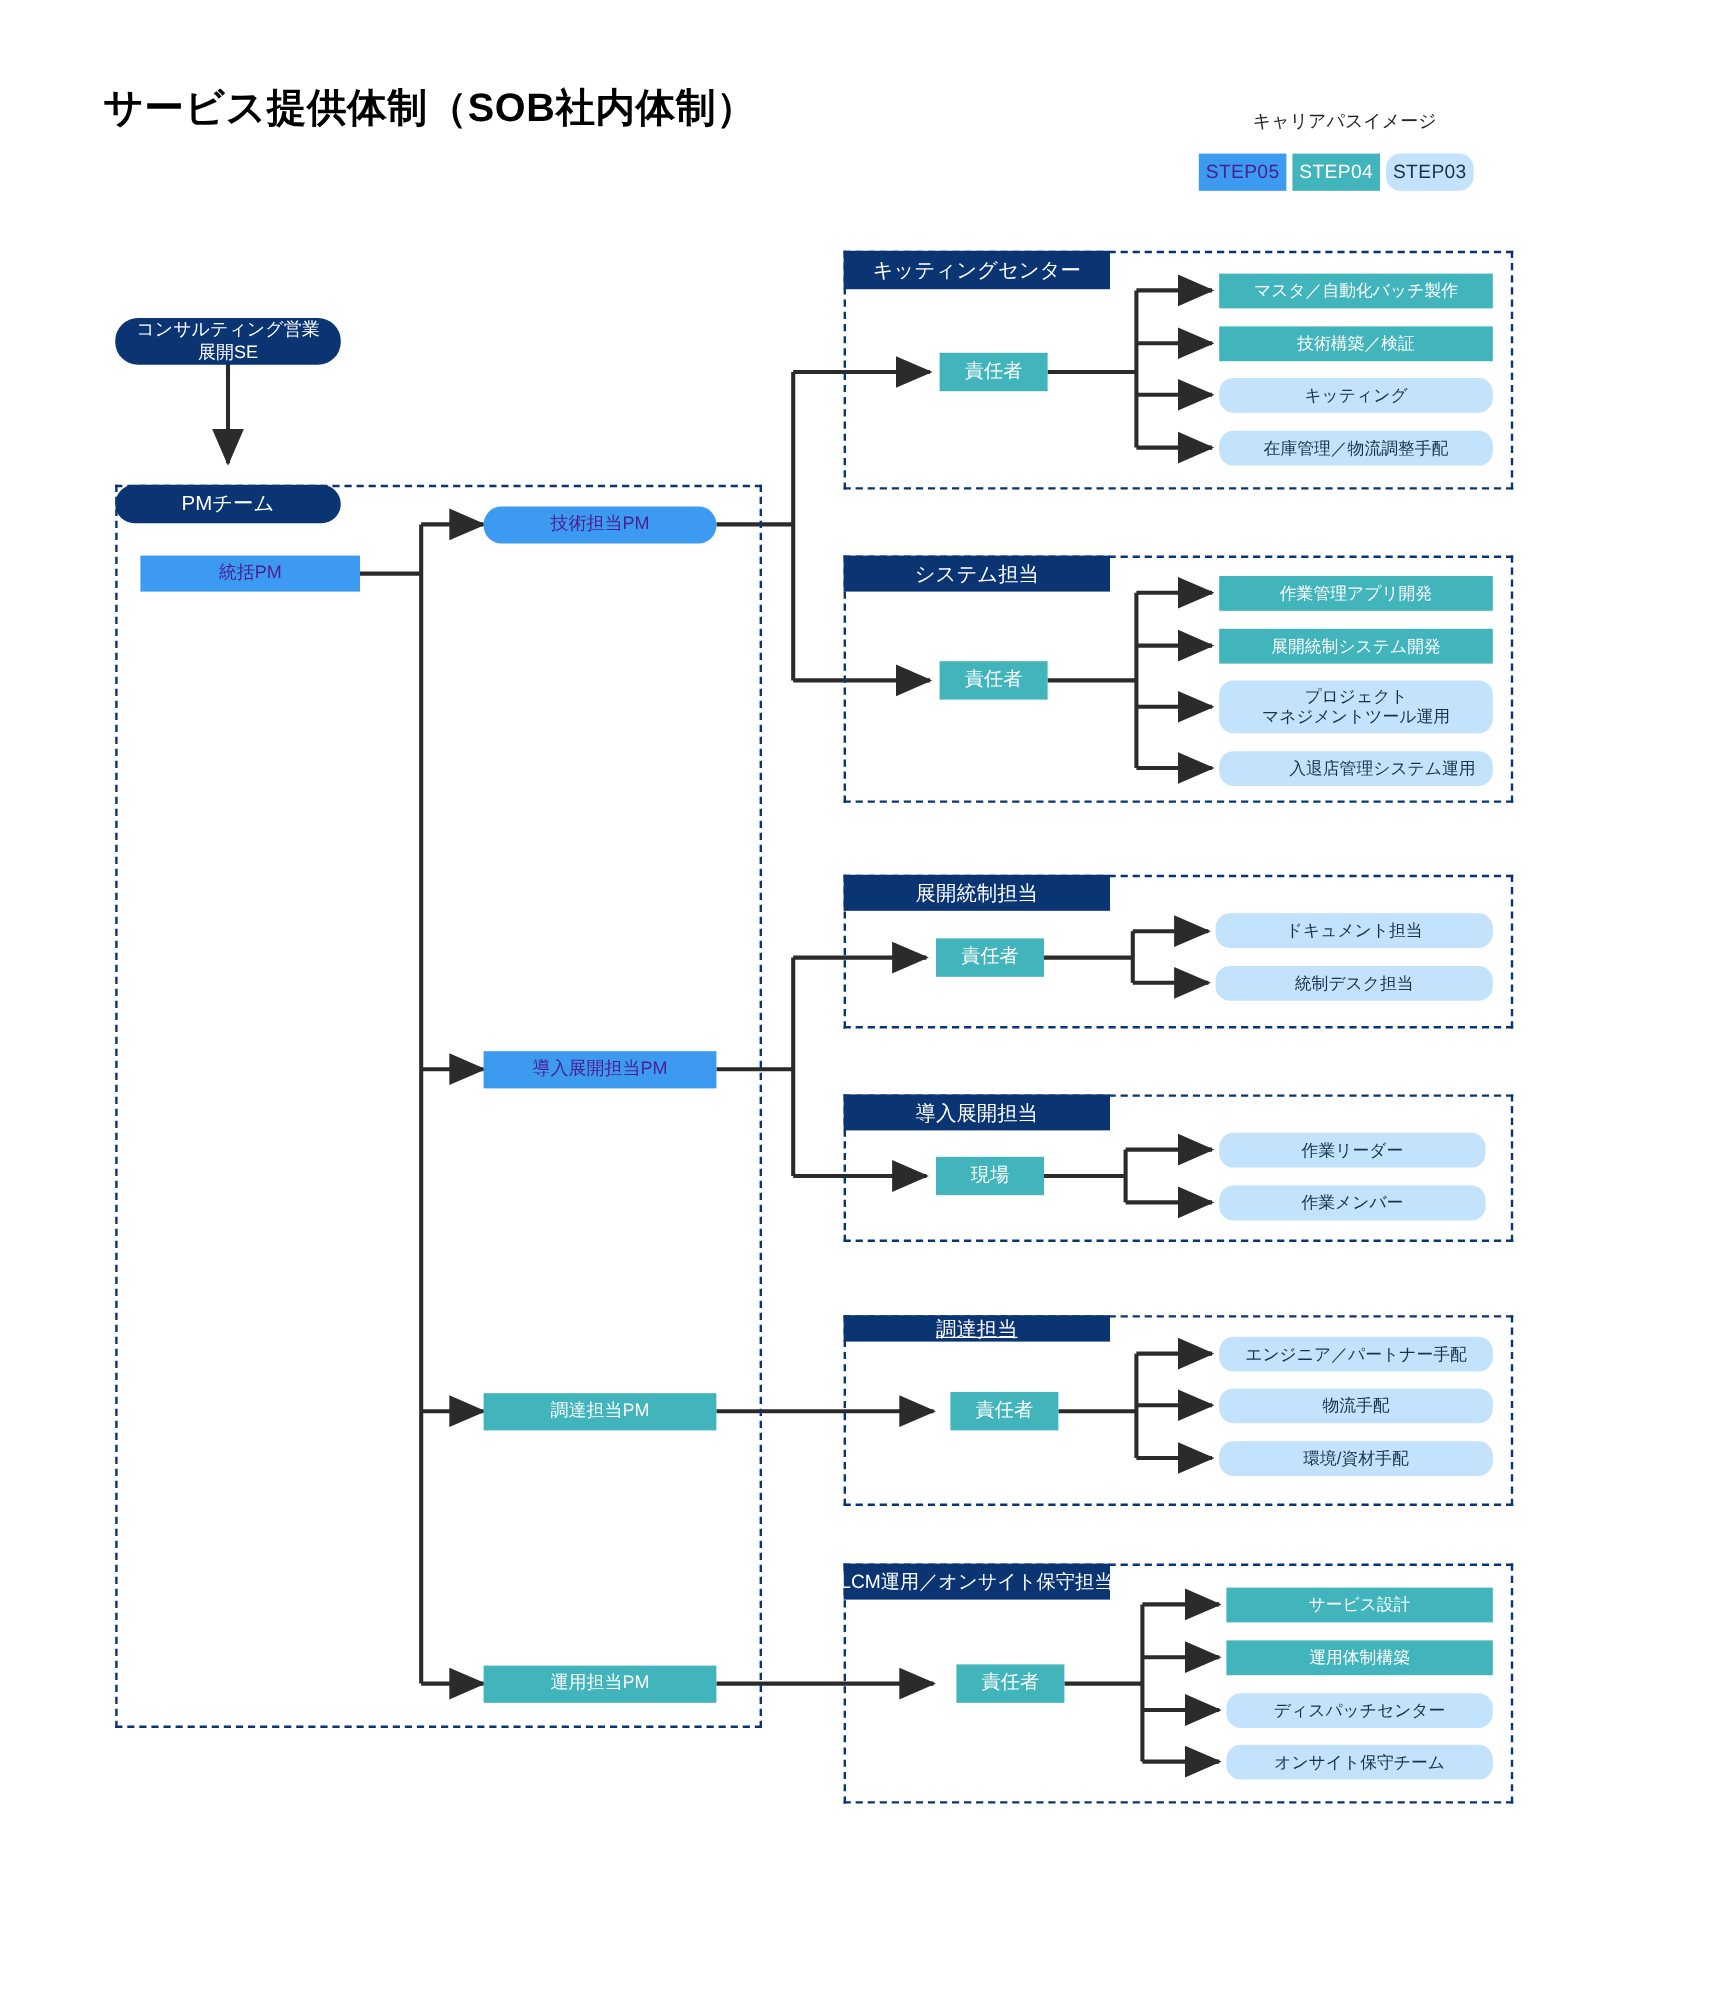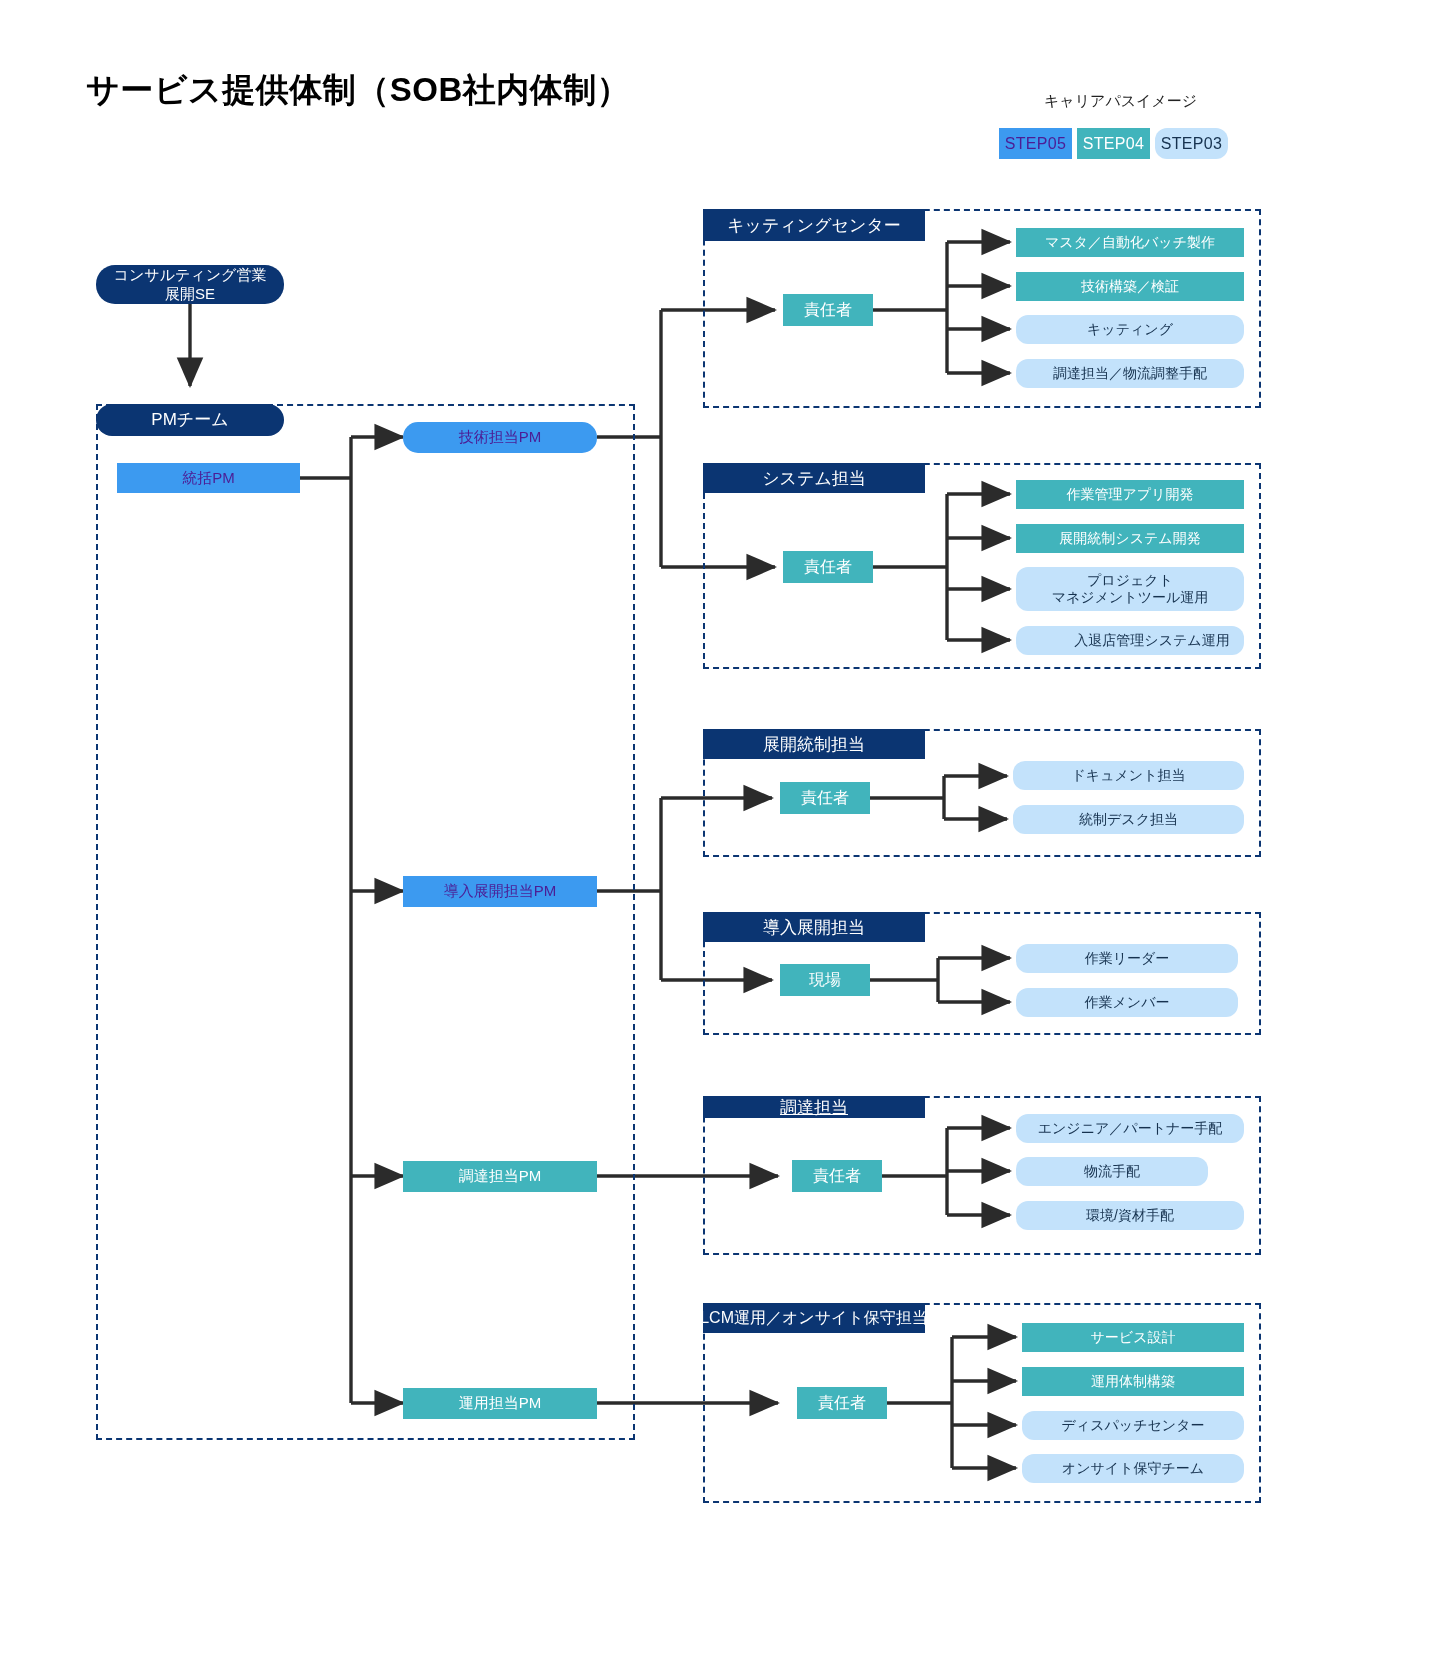--- a/index.html
+++ b/index.html
@@ -153,21 +153,21 @@
   <div class="box step05" style="left:403px;top:876px;width:194px;height:31px;font-size:15px;">導入展開担当PM</div>
   <div class="box step04" style="left:403px;top:1161px;width:194px;height:31px;font-size:15px;">調達担当PM</div>
   <div class="box step04" style="left:403px;top:1388px;width:194px;height:31px;font-size:15px;">運用担当PM</div>
 
   <div class="frame" style="left:703px;top:209px;width:558px;height:199px;"></div>
   <div class="group-title" style="left:703px;top:209px;width:222px;height:32px;">キッティングセンター</div>
   <div class="box step04" style="left:783px;top:294px;width:90px;height:32px;font-size:16px;">責任者</div>
   <div class="box step04" style="left:1016px;top:228px;width:228px;height:29px;font-size:14px;">マスタ／自動化バッチ製作</div>
   <div class="box step04" style="left:1016px;top:272px;width:228px;height:29px;font-size:14px;">技術構築／検証</div>
   <div class="box step03" style="left:1016px;top:315px;width:228px;height:29px;font-size:14px;">キッティング</div>
-  <div class="box step03" style="left:1016px;top:359px;width:228px;height:29px;font-size:14px;">調達担当／物流調整手配</div>
+  <div class="box step03" style="left:1016px;top:359px;width:228px;height:29px;font-size:14px;">在庫管理／物流調整手配</div>
 
   <div class="frame" style="left:703px;top:463px;width:558px;height:206px;"></div>
   <div class="group-title" style="left:703px;top:463px;width:222px;height:30px;">システム担当</div>
   <div class="box step04" style="left:783px;top:551px;width:90px;height:32px;font-size:16px;">責任者</div>
   <div class="box step04" style="left:1016px;top:480px;width:228px;height:29px;font-size:14px;">作業管理アプリ開発</div>
   <div class="box step04" style="left:1016px;top:524px;width:228px;height:29px;font-size:14px;">展開統制システム開発</div>
   <div class="box step03" style="left:1016px;top:567px;width:228px;height:44px;font-size:14px;flex-direction:column;">
     <span>プロジェクト</span>
     <span>マネジメントツール運用</span>
   </div>
@@ -182,21 +182,21 @@
   <div class="frame" style="left:703px;top:912px;width:558px;height:123px;"></div>
   <div class="group-title" style="left:703px;top:912px;width:222px;height:30px;">導入展開担当</div>
   <div class="box step04" style="left:780px;top:964px;width:90px;height:32px;font-size:16px;">現場</div>
   <div class="box step03" style="left:1016px;top:944px;width:222px;height:29px;font-size:14px;">作業リーダー</div>
   <div class="box step03" style="left:1016px;top:988px;width:222px;height:29px;font-size:14px;">作業メンバー</div>
 
   <div class="frame" style="left:703px;top:1096px;width:558px;height:159px;"></div>
   <div class="group-title" style="left:703px;top:1096px;width:222px;height:22px;text-decoration:underline;">調達担当</div>
   <div class="box step04" style="left:792px;top:1160px;width:90px;height:32px;font-size:16px;">責任者</div>
   <div class="box step03" style="left:1016px;top:1114px;width:228px;height:29px;font-size:14px;">エンジニア／パートナー手配</div>
-  <div class="box step03" style="left:1016px;top:1157px;width:192px;height:29px;font-size:14px;">物流手配</div>
+  <div class="box step03" style="left:1016px;top:1157px;width:228px;height:29px;font-size:14px;">物流手配</div>
   <div class="box step03" style="left:1016px;top:1201px;width:228px;height:29px;font-size:14px;">環境/資材手配</div>
 
   <div class="frame" style="left:703px;top:1303px;width:558px;height:200px;"></div>
   <div class="group-title tight" style="left:703px;top:1303px;width:222px;height:30px;">LCM運用／オンサイト保守担当</div>
   <div class="box step04" style="left:797px;top:1387px;width:90px;height:32px;font-size:16px;">責任者</div>
   <div class="box step04" style="left:1022px;top:1323px;width:222px;height:29px;font-size:14px;">サービス設計</div>
   <div class="box step04" style="left:1022px;top:1367px;width:222px;height:29px;font-size:14px;">運用体制構築</div>
   <div class="box step03" style="left:1022px;top:1411px;width:222px;height:29px;font-size:14px;">ディスパッチセンター</div>
   <div class="box step03" style="left:1022px;top:1454px;width:222px;height:29px;font-size:14px;">オンサイト保守チーム</div>
 

